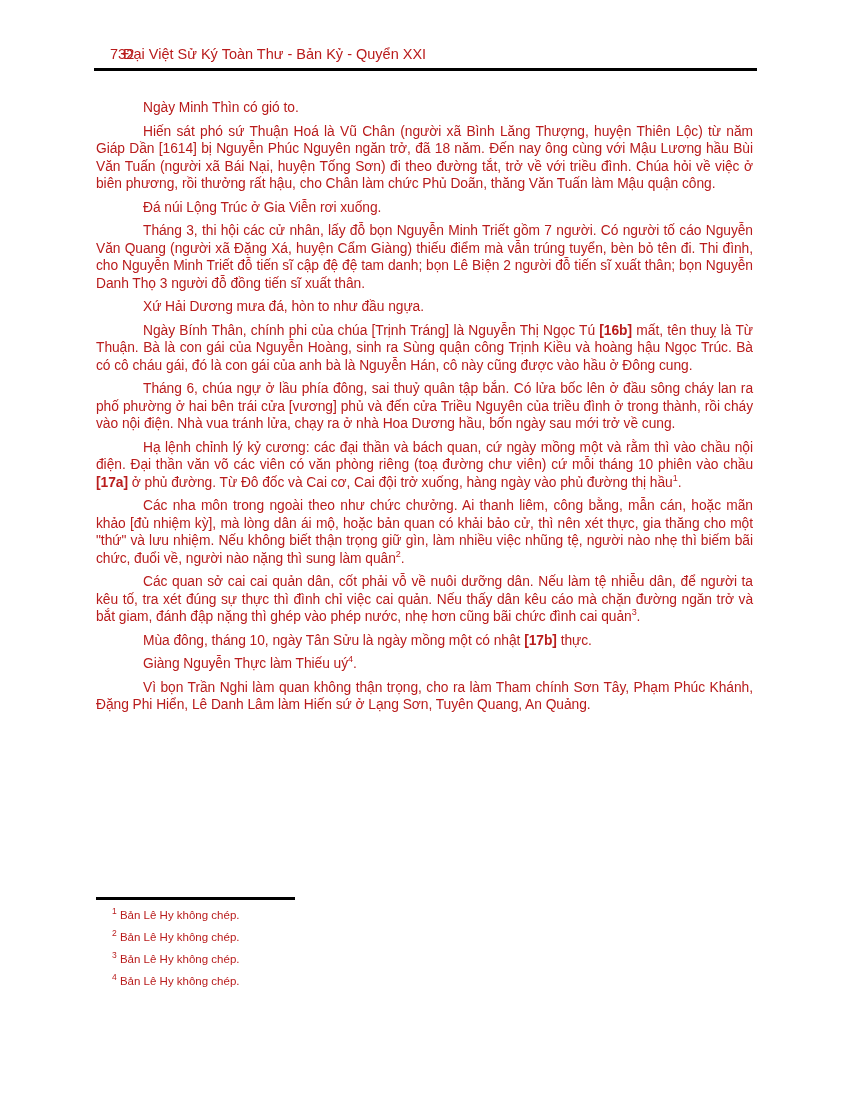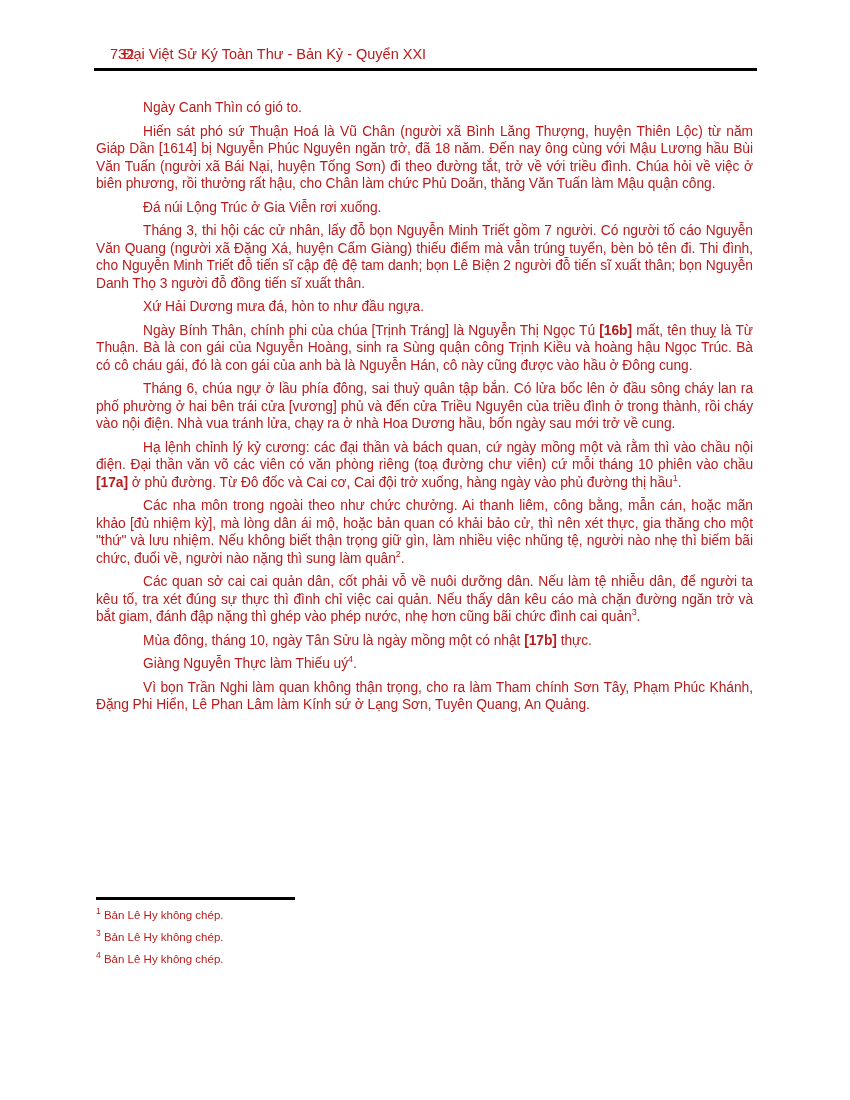--- a/index.html
+++ b/index.html
@@ -66,57 +66,58 @@
     left: 96px;
     width: 660px;
   }
   .footnote-rule {
     width: 199px;
     height: 3px;
     background: #000000;
     margin-bottom: 3px;
   }
   .footnote {
-    margin: 9px 0 0 0;
+    margin: 9px 0 0 16px;
     font-size: 11.5px;
     line-height: 13px;
   }
   .footnote sup {
     font-size: 8.5px;
     line-height: 0;
     vertical-align: super;
   }
 </style>
 </head>
 <body>
 
 <div class="page">
   <div class="header-row">
     <span class="page-num">732</span>
     <span class="page-title">Đại Việt Sử Ký Toàn Thư - Bản Kỷ - Quyển XXI</span>
   </div>
   <div class="header-rule"></div>
 
   <main class="body-text" id="paragraphs">
-      <p class="para"><span>Ngày Canh Thìn có gió to.</span></p>
+      <p class="para"><span>Ngày Minh Thìn có gió to.</span></p>
       <p class="para"><span>Hiến sát phó sứ Thuận Hoá là Vũ Chân (người xã Bình Lăng Thượng, huyện Thiên Lộc) từ năm Giáp Dần [1614] bị Nguyễn Phúc Nguyên ngăn trở, đã 18 năm. Đến nay ông cùng với Mậu Lương hầu Bùi Văn Tuấn (người xã Bái Nại, huyện Tống Sơn) đi theo đường tắt, trở về với triều đình. Chúa hỏi về việc ở biên phương, rồi thưởng rất hậu, cho Chân làm chức Phủ Doãn, thăng Văn Tuấn làm Mậu quận công.</span></p>
       <p class="para"><span>Đá núi Lộng Trúc ở Gia Viễn rơi xuống.</span></p>
       <p class="para"><span>Tháng 3, thi hội các cử nhân, lấy đỗ bọn Nguyễn Minh Triết gồm 7 người. Có người tố cáo Nguyễn Văn Quang (người xã Đặng Xá, huyện Cẩm Giàng) thiếu điểm mà vẫn trúng tuyển, bèn bỏ tên đi. Thi đình, cho Nguyễn Minh Triết đỗ tiến sĩ cập đệ đệ tam danh; bọn Lê Biện 2 người đỗ tiến sĩ xuất thân; bọn Nguyễn Danh Thọ 3 người đỗ đồng tiến sĩ xuất thân.</span></p>
       <p class="para"><span>Xứ Hải Dương mưa đá, hòn to như đầu ngựa.</span></p>
       <p class="para"><span>Ngày Bính Thân, chính phi của chúa [Trịnh Tráng] là Nguyễn Thị Ngọc Tú </span><b>[16b]</b><span> mất, tên thuỵ là Từ Thuận. Bà là con gái của Nguyễn Hoàng, sinh ra Sùng quận công Trịnh Kiều và hoàng hậu Ngọc Trúc. Bà có cô cháu gái, đó là con gái của anh bà là Nguyễn Hán, cô này cũng được vào hầu ở Đông cung.</span></p>
       <p class="para"><span>Tháng 6, chúa ngự ở lầu phía đông, sai thuỷ quân tập bắn. Có lửa bốc lên ở đầu sông cháy lan ra phố phường ở hai bên trái cửa [vương] phủ và đến cửa Triều Nguyên của triều đình ở trong thành, rồi cháy vào nội điện. Nhà vua tránh lửa, chạy ra ở nhà Hoa Dương hầu, bốn ngày sau mới trở về cung.</span></p>
       <p class="para"><span>Hạ lệnh chỉnh lý kỷ cương: các đại thần và bách quan, cứ ngày mồng một và rằm thì vào chầu nội điện. Đại thần văn võ các viên có văn phòng riêng (toạ đường chư viên) cứ mỗi tháng 10 phiên vào chầu </span><b>[17a]</b><span> ở phủ đường. Từ Đô đốc và Cai cơ, Cai đội trở xuống, hàng ngày vào phủ đường thị hầu</span><sup>1</sup><span>.</span></p>
       <p class="para"><span>Các nha môn trong ngoài theo như chức chưởng. Ai thanh liêm, công bằng, mẫn cán, hoặc mãn khảo [đủ nhiệm kỳ], mà lòng dân ái mộ, hoặc bản quan có khải bảo cử, thì nên xét thực, gia thăng cho một "thứ" và lưu nhiệm. Nếu không biết thận trọng giữ gìn, làm nhiều việc nhũng tệ, người nào nhẹ thì biếm bãi chức, đuổi về, người nào nặng thì sung làm quân</span><sup>2</sup><span>.</span></p>
       <p class="para"><span>Các quan sở cai cai quản dân, cốt phải vỗ về nuôi dưỡng dân. Nếu làm tệ nhiễu dân, để người ta kêu tố, tra xét đúng sự thực thì đình chỉ việc cai quản. Nếu thấy dân kêu cáo mà chặn đường ngăn trở và bắt giam, đánh đập nặng thì ghép vào phép nước, nhẹ hơn cũng bãi chức đình cai quản</span><sup>3</sup><span>.</span></p>
       <p class="para"><span>Mùa đông, tháng 10, ngày Tân Sửu là ngày mồng một có nhật </span><b>[17b]</b><span> thực.</span></p>
       <p class="para"><span>Giàng Nguyễn Thực làm Thiếu uý</span><sup>4</sup><span>.</span></p>
-      <p class="para"><span>Vì bọn Trần Nghi làm quan không thận trọng, cho ra làm Tham chính Sơn Tây, Phạm Phúc Khánh, Đặng Phi Hiển, Lê Phan Lâm làm Kính sứ ở Lạng Sơn, Tuyên Quang, An Quảng.</span></p>
+      <p class="para"><span>Vì bọn Trần Nghi làm quan không thận trọng, cho ra làm Tham chính Sơn Tây, Phạm Phúc Khánh, Đặng Phi Hiển, Lê Danh Lâm làm Hiến sứ ở Lạng Sơn, Tuyên Quang, An Quảng.</span></p>
     </main>
 
   <div class="footnote-block">
     <div class="footnote-rule"></div>
     <div id="footnotes">
         <p class="footnote"><sup>1</sup><span> Bản Lê Hy không chép.</span></p>
+        <p class="footnote"><sup>2</sup><span> Bản Lê Hy không chép.</span></p>
         <p class="footnote"><sup>3</sup><span> Bản Lê Hy không chép.</span></p>
         <p class="footnote"><sup>4</sup><span> Bản Lê Hy không chép.</span></p>
       </div>
   </div>
 </div>
 
 </body></html>

